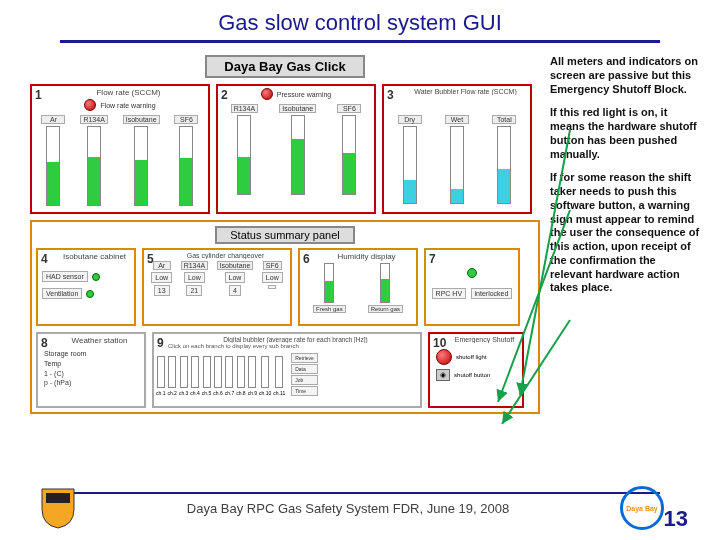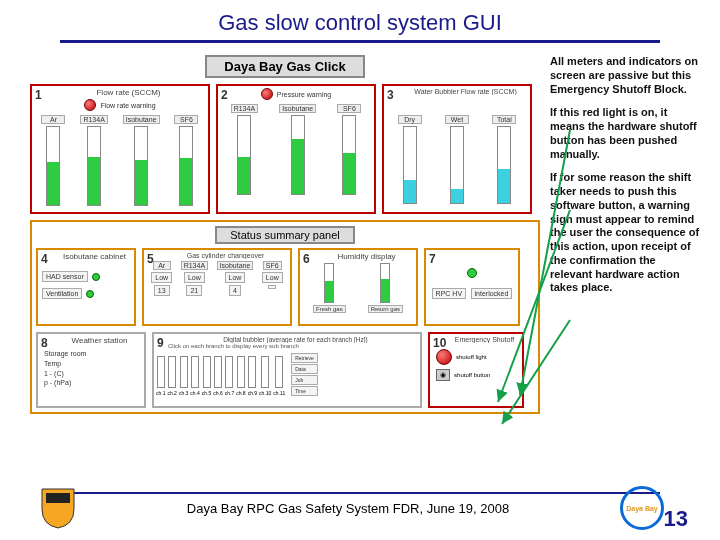--- a/index.html
+++ b/index.html
@@ -22,21 +22,21 @@
   .colbox { display: flex; flex-direction: column; align-items: center; gap: 2px; }
   .cap { font-size: 7px; background: #eee; border: 1px solid #aaa; padding: 0 2px; color: #333; min-width: 24px; text-align: center; }
   .bar { width: 14px; background: #fff; border: 1px solid #888; position: relative; }
   .bar .fill { position: absolute; bottom: 0; left: 0; right: 0; background: #2ecc40; }
   .bar .fill.cyan { background: #3cd0e0; }
   .smallbox { font-size: 7px; border: 1px solid #aaa; background: #f4f4f4; padding: 1px 3px; color: #333; }
   .notes-col { flex: 1; font-size: 11px; line-height: 1.25; color: #111; font-family: "Comic Sans MS", cursive, sans-serif; }
   .notes-col p { margin-bottom: 10px; font-weight: bold; }
   .footer-rule { margin: 0 60px; border: none; border-top: 2px solid #1a1a8a; }
   .footer { position: absolute; bottom: 10px; left: 0; right: 0; display: flex; align-items: center; justify-content: space-between; padding: 0 40px; }
-  .footer-text { font-size: 13px; color: #000000; }
+  .footer-text { font-size: 13px; color: #404040; }
   .pagenum { position: absolute; right: 32px; bottom: 8px; font-size: 22px; font-weight: bold; color: #1a1a8a; }
   .shield { width: 36px; height: 42px; }
   .db-logo { width: 44px; height: 44px; border: 3px solid #0a6bd6; border-radius: 50%; font-size: 7px; color: #d92; font-weight: bold; display: flex; align-items: center; justify-content: center; font-family: Arial, sans-serif; text-align: center; }
   .arrows { position: absolute; pointer-events: none; }
   .status-banner { border: 2px solid #888; background: #ddd; font-family: Arial, sans-serif; font-size: 11px; text-align: center; padding: 1px 0; margin: 0 auto 4px auto; width: 140px; }
   .p10btn { border: 1px solid #666; background: #ccc; font-size: 7px; padding: 1px 3px; }
   .bigled { width: 16px; height: 16px; border-radius: 50%; background: radial-gradient(circle at 35% 35%, #ff7b7b, #b80000); border: 1px solid #700; }
 </style>
 </head>
 <body>

